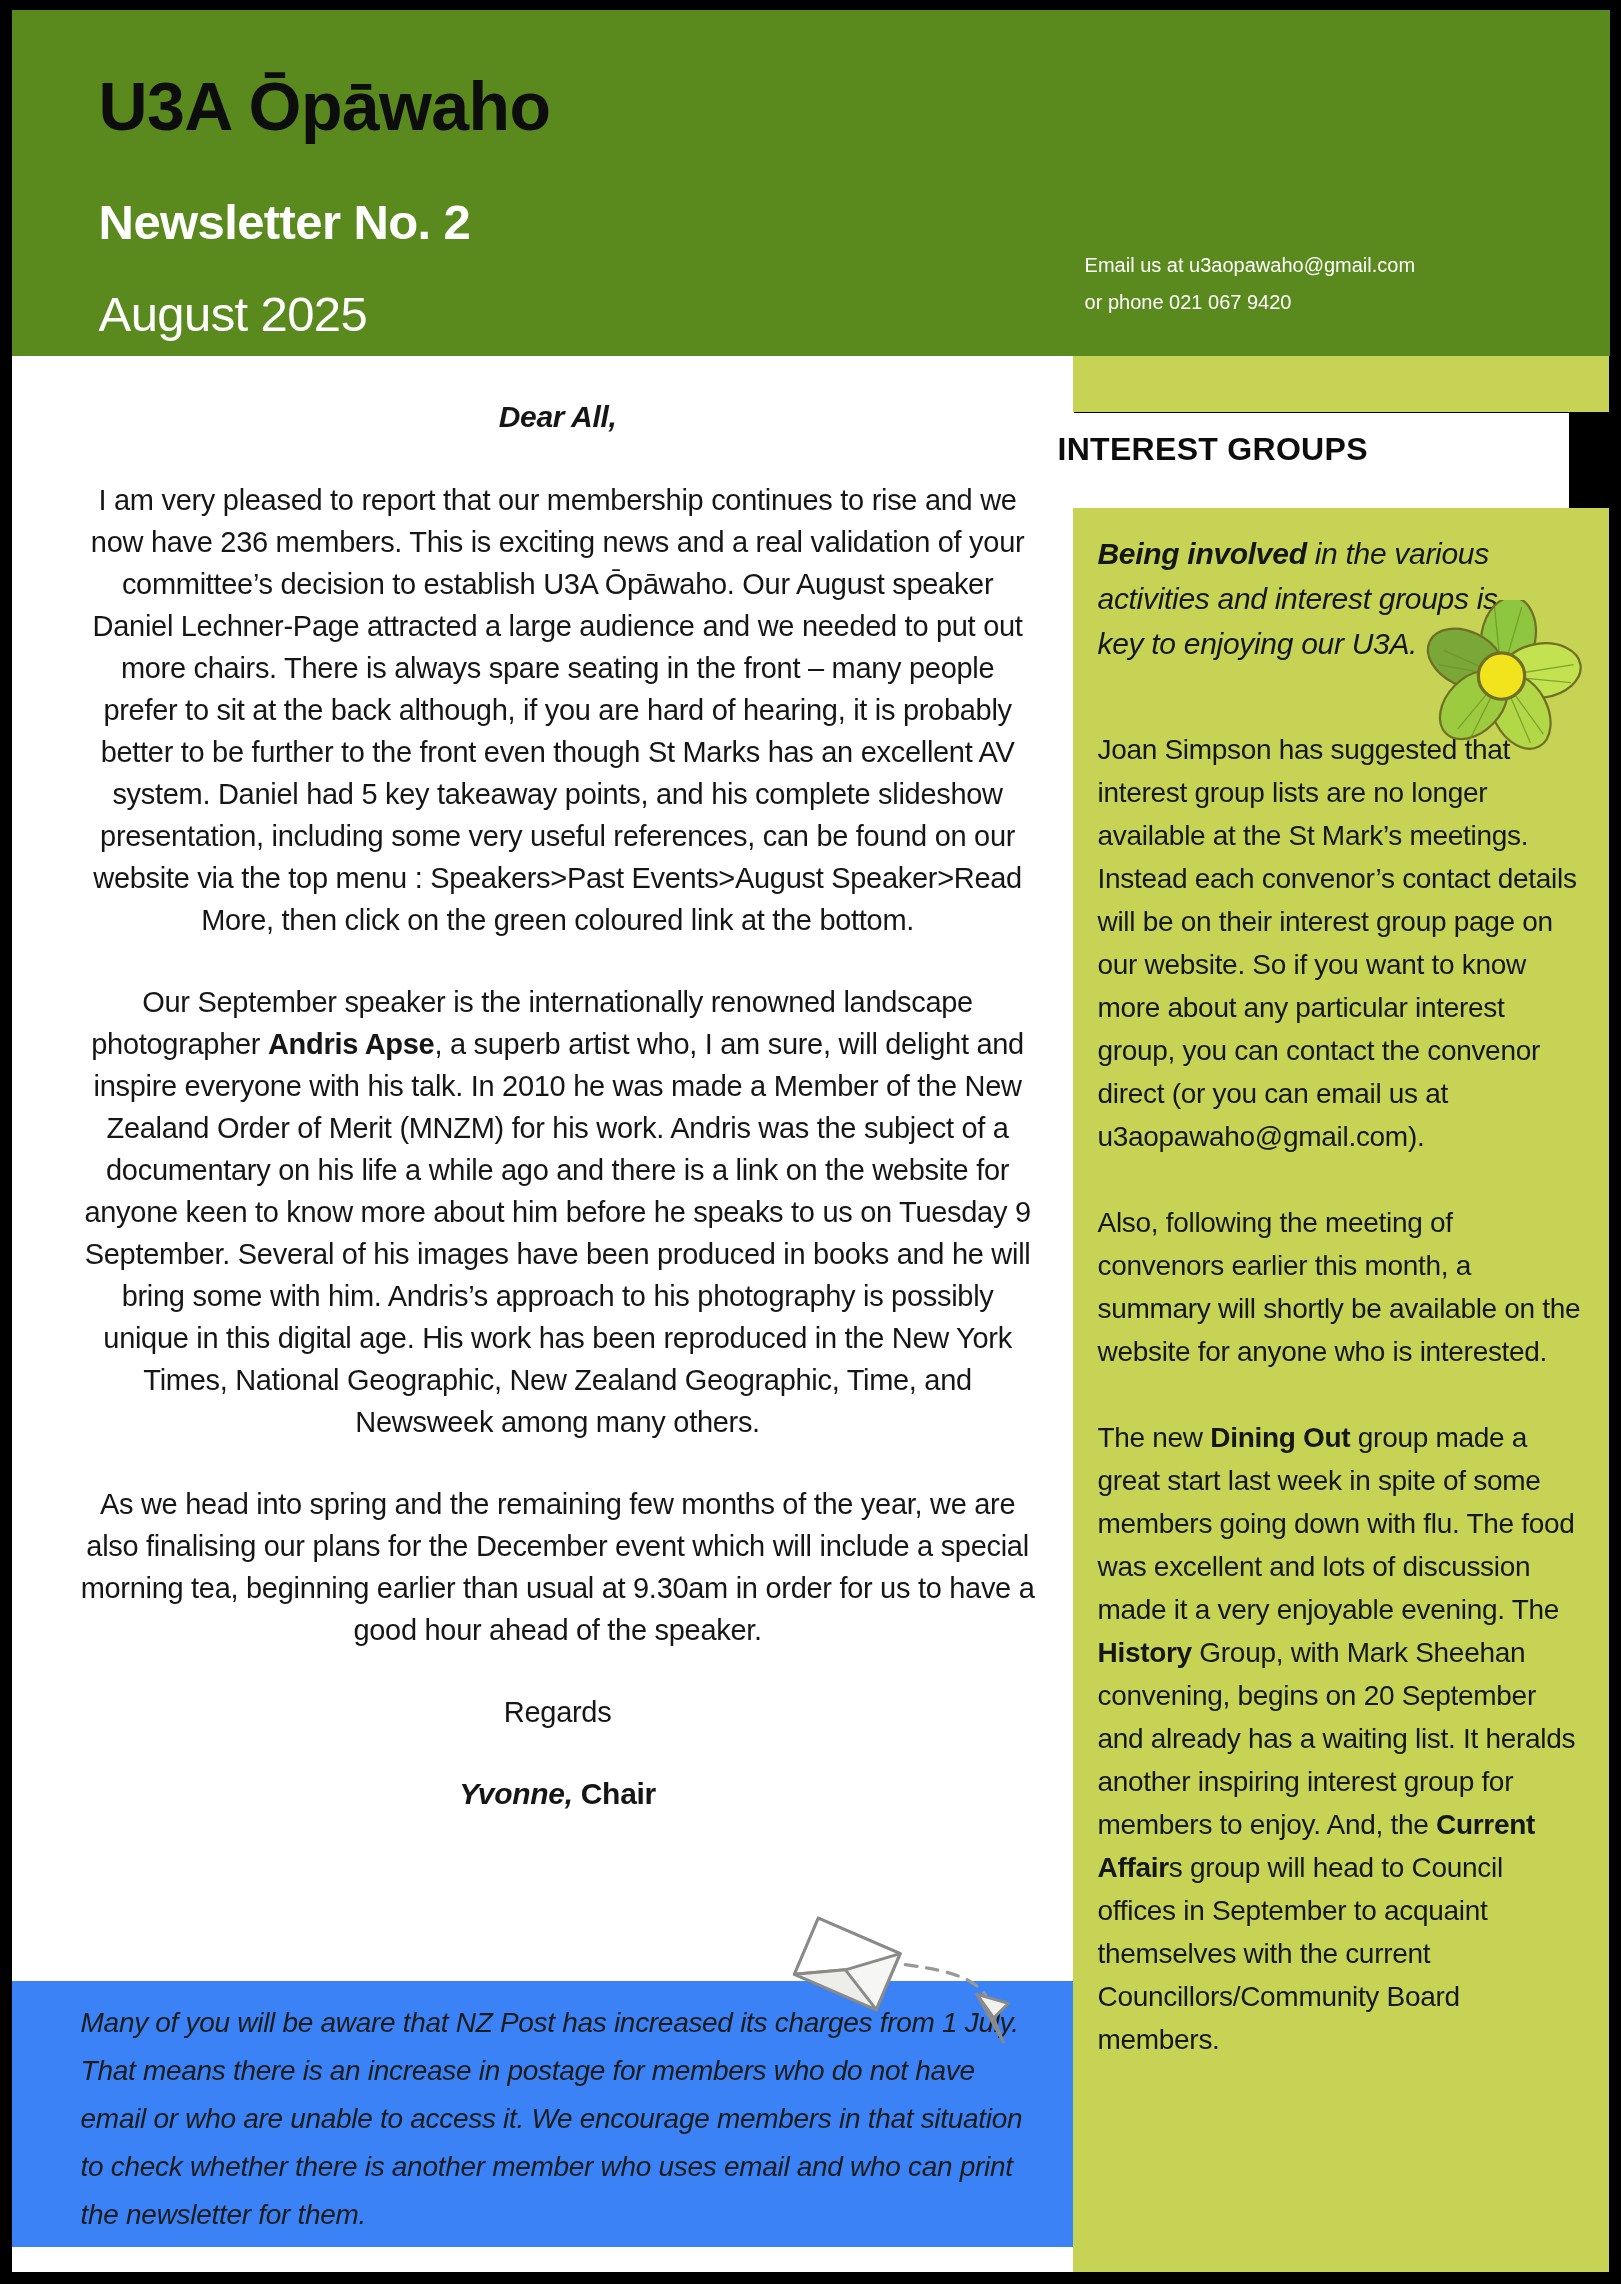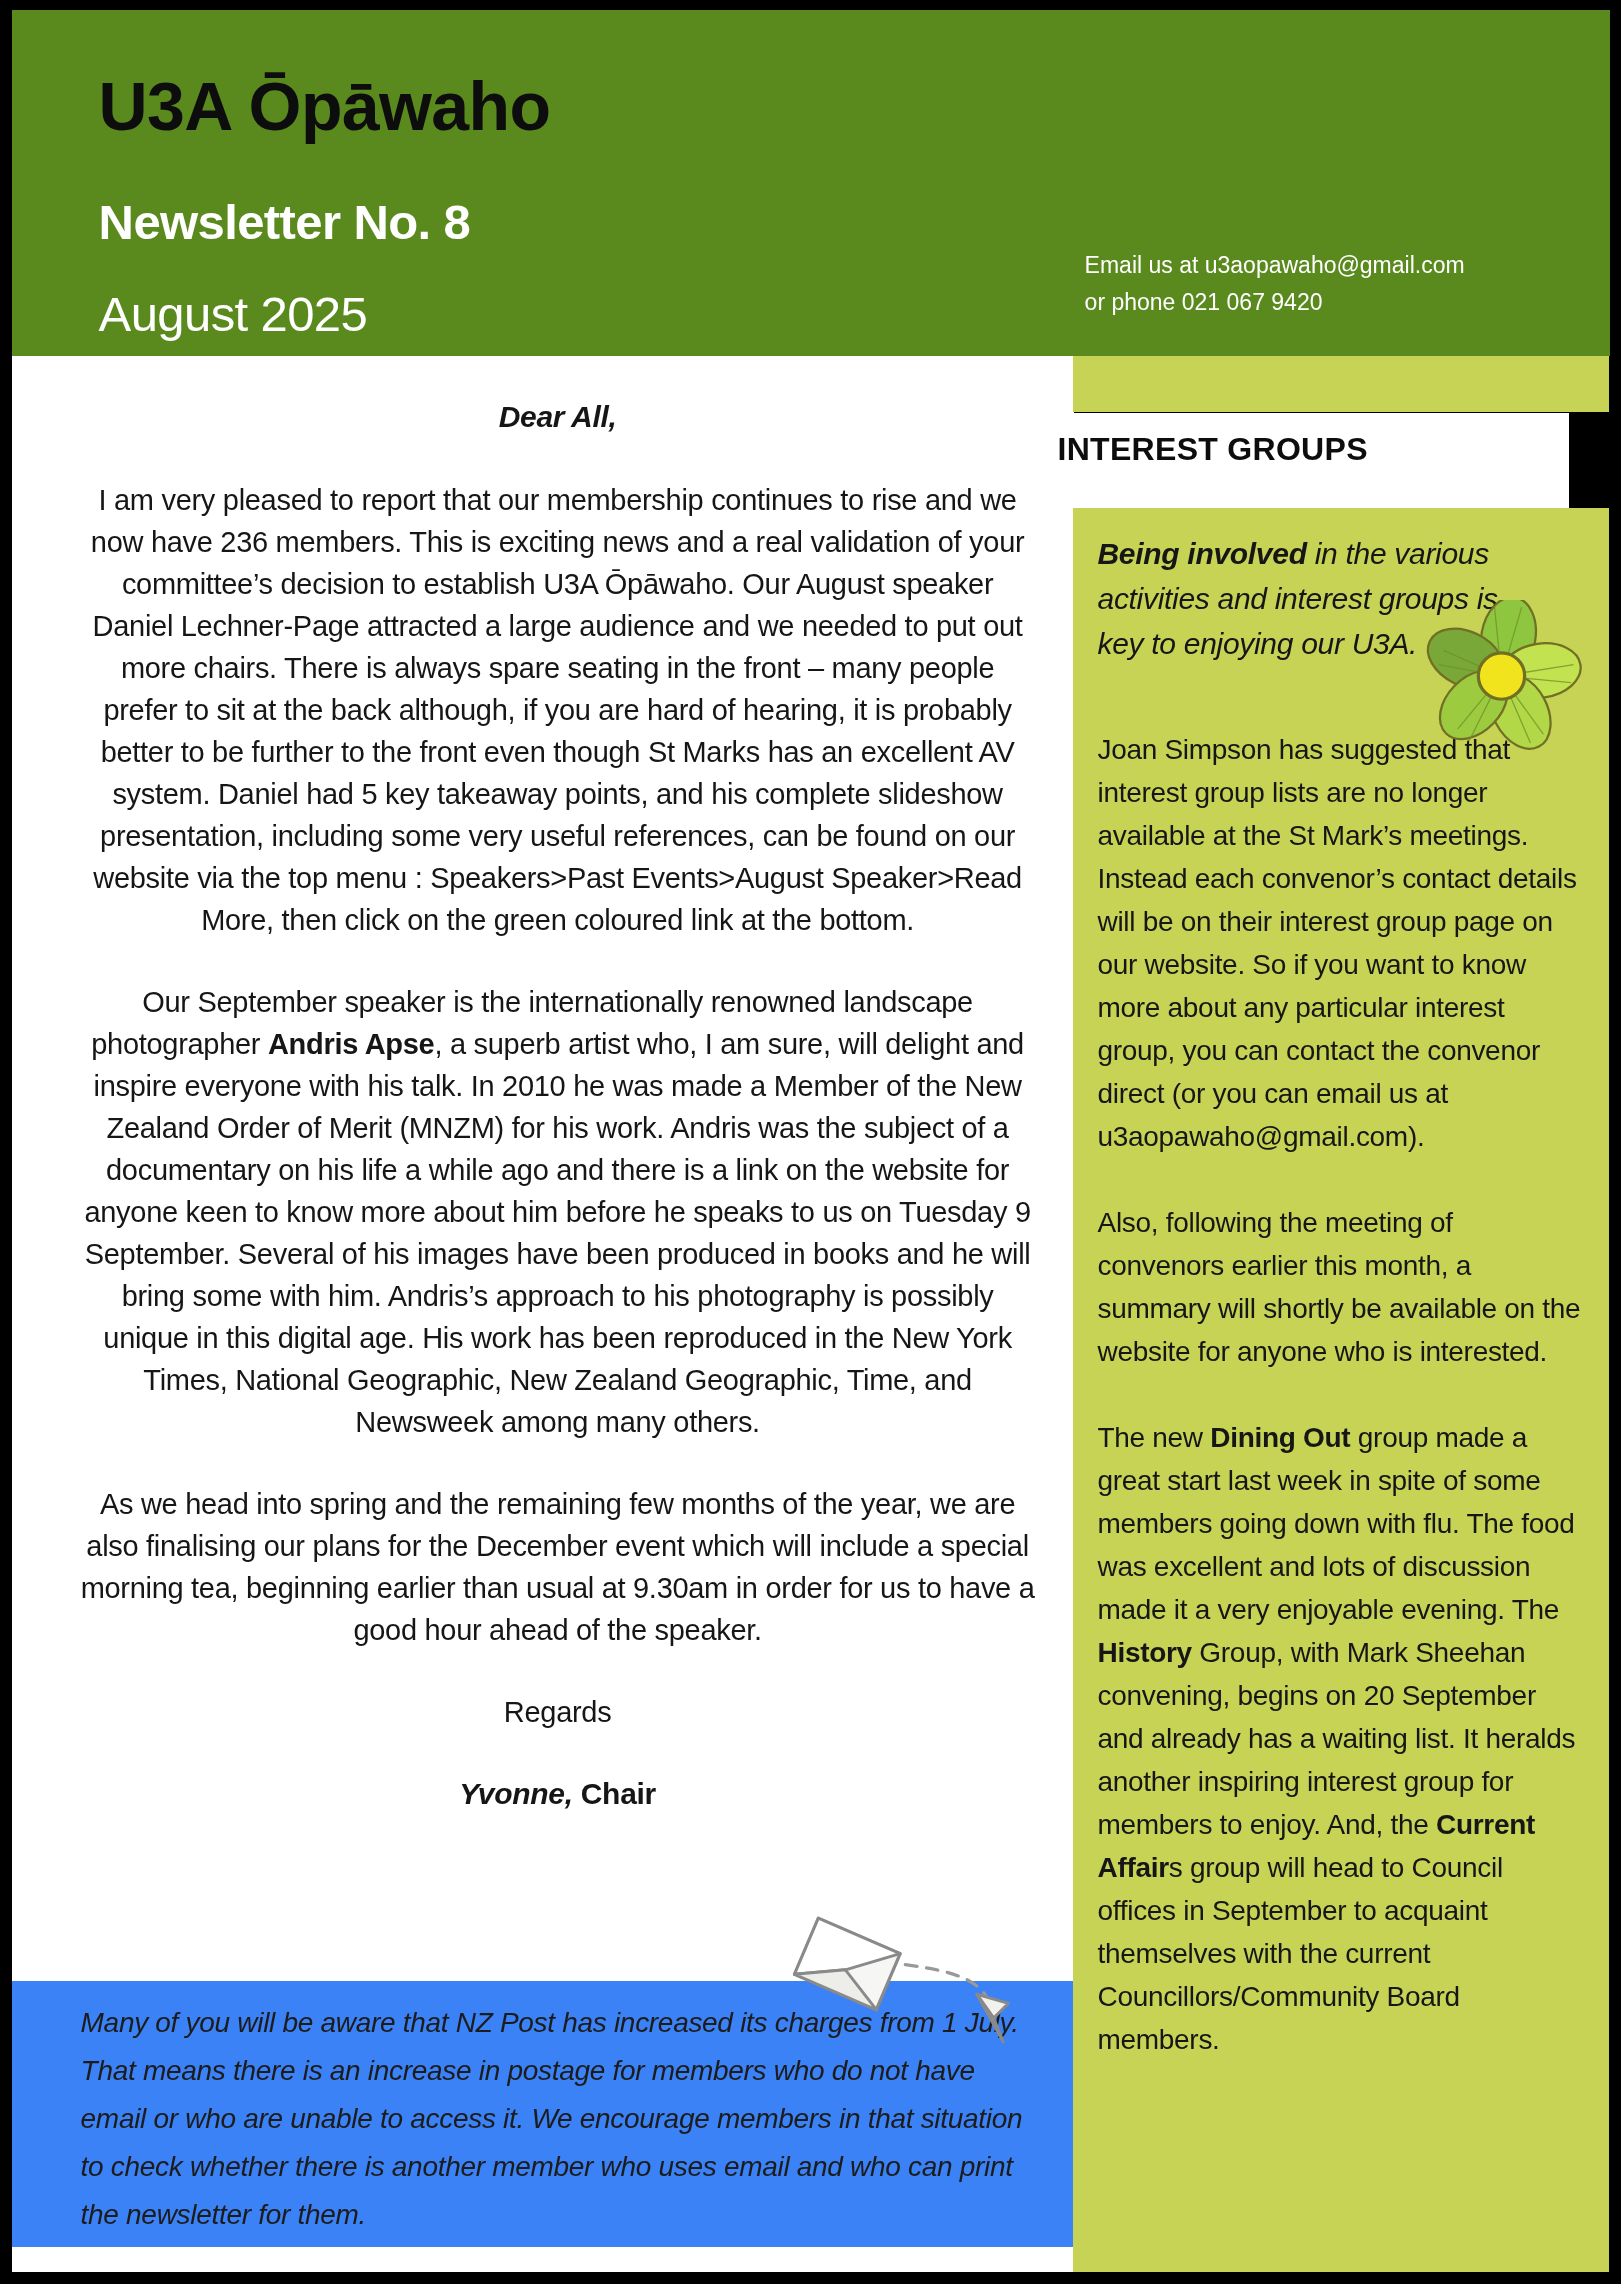--- a/index.html
+++ b/index.html
@@ -3,21 +3,21 @@
 <meta charset="utf-8">
 <style>
   html,body{margin:0;padding:0;background:#000;}
   .page{position:relative;width:1621px;height:2284px;background:#000000;overflow:hidden;
         font-family:"Liberation Sans", sans-serif;}
   
   .header{position:absolute;left:11.6px;top:10.3px;width:1598px;height:346px;background:#5a8a1e;}
   .page-title{position:absolute;left:87px;top:57px;font-size:68px;font-weight:bold;color:#0d0d0d;letter-spacing:-0.6px;}
   .newsletter-no{position:absolute;left:87px;top:184px;font-size:49px;font-weight:bold;color:#ffffff;letter-spacing:-0.6px;}
   .issue-date{position:absolute;left:87px;top:276px;font-size:49px;font-weight:normal;color:#ffffff;letter-spacing:-0.6px;}
-  .contact{position:absolute;left:1073px;top:237px;font-size:23px;color:#ffffff;line-height:37px;}
+  .contact{position:absolute;left:1073px;top:237px;font-size:20px;color:#ffffff;line-height:37px;}
   
   .main-col{position:absolute;left:11.6px;top:356px;width:1062px;height:1916px;background:#ffffff;text-align:center;}
   .main-text{position:absolute;left:69px;top:40px;width:954px;color:#161616;
              font-size:29px;line-height:42px;letter-spacing:-0.3px;}
   .salutation{font-weight:bold;font-style:italic;font-size:30px;margin:0 0 41px 0;}
   .main-text p{margin:0 0 40px 0;}
   .regards{margin:0 0 59px 0;}
   .signature{font-size:30px;font-weight:bold;}
   .sig-name{font-style:italic;}
   
@@ -38,21 +38,21 @@
   .envelope-wrap{position:absolute;left:786px;top:1886px;width:258px;height:232px;z-index:5;}
   .flower-wrap{position:absolute;left:1405px;top:600px;width:193px;height:158px;z-index:4;}
 </style>
 </head>
 <body>
 
 <div class="page">
 
   <div class="header">
     <div class="page-title">U3A Ōpāwaho</div>
-    <div class="newsletter-no">Newsletter No. 8</div>
+    <div class="newsletter-no">Newsletter No. 2</div>
     <div class="issue-date">August 2025</div>
     <div class="contact">
       <div>Email us at u3aopawaho@gmail.com</div>
       <div>or phone 021 067 9420</div>
     </div>
   </div>
 
   <div class="main-col">
     <div class="main-text">
       <div class="salutation">Dear All,</div>

